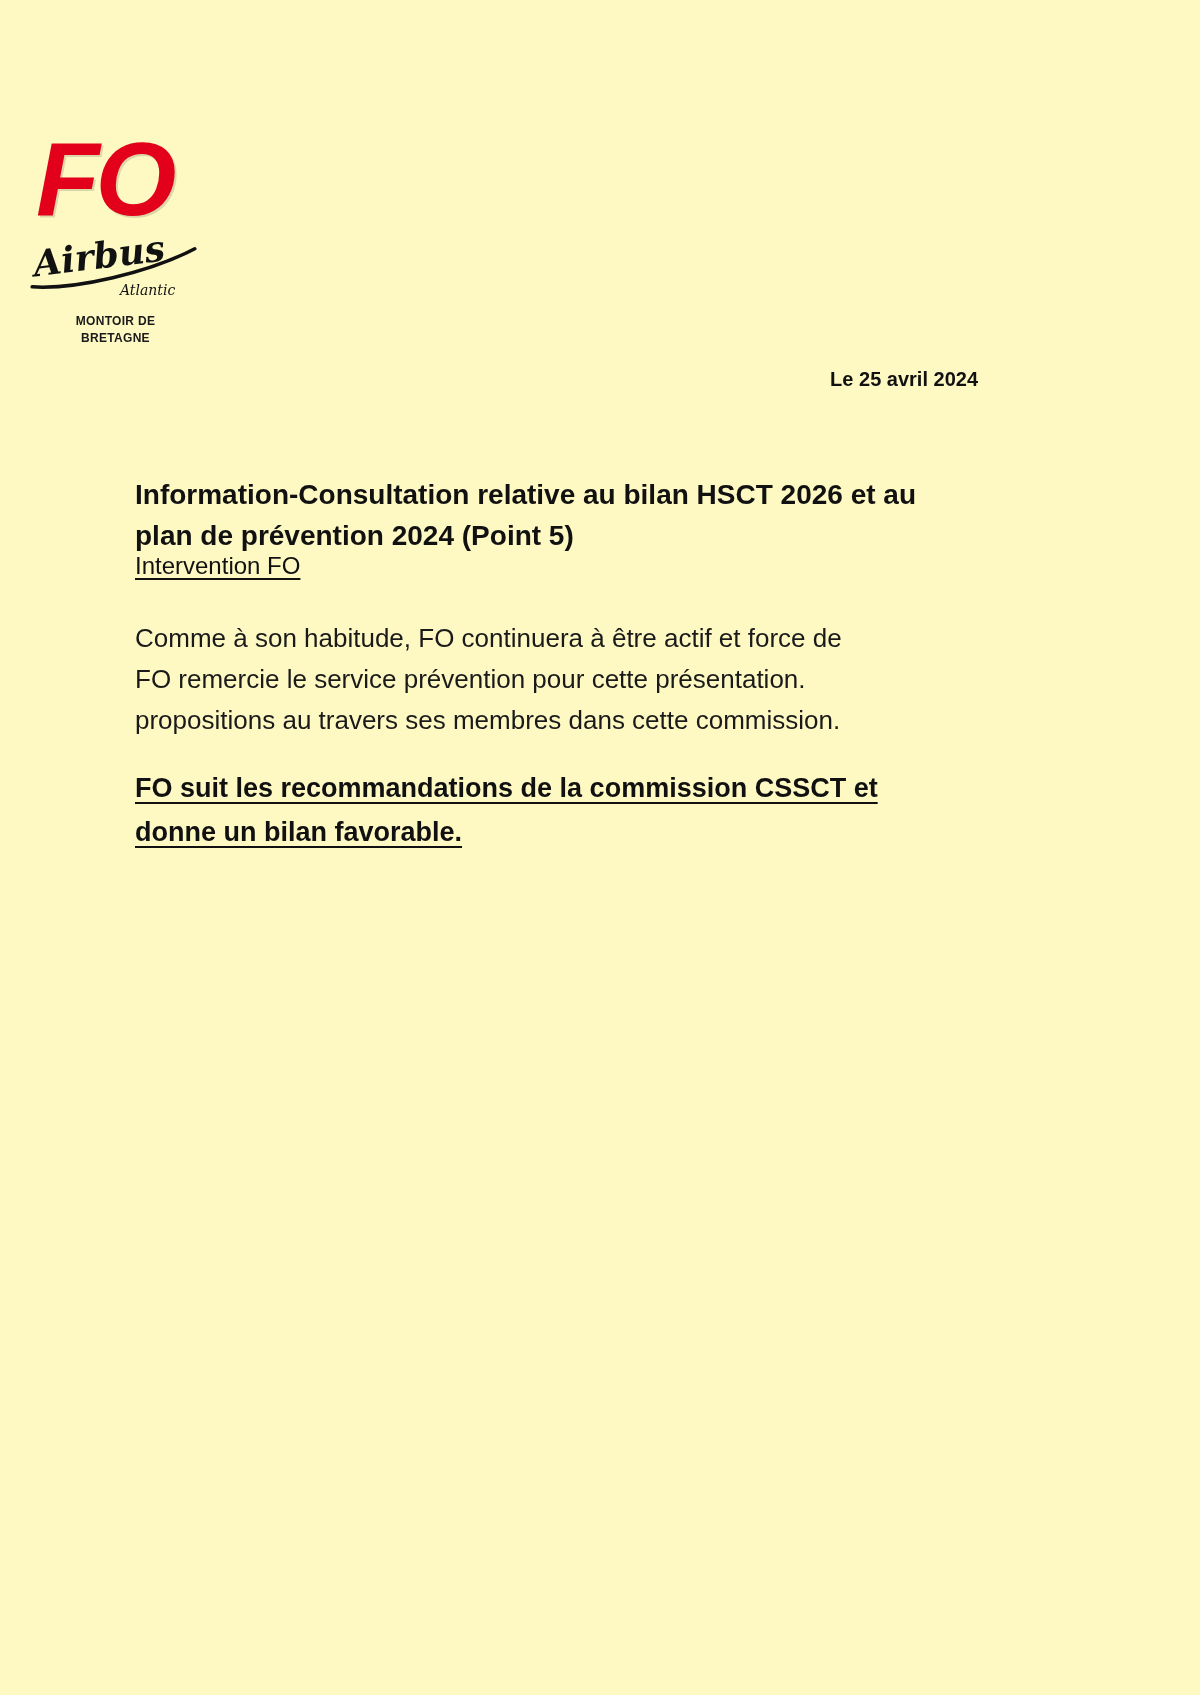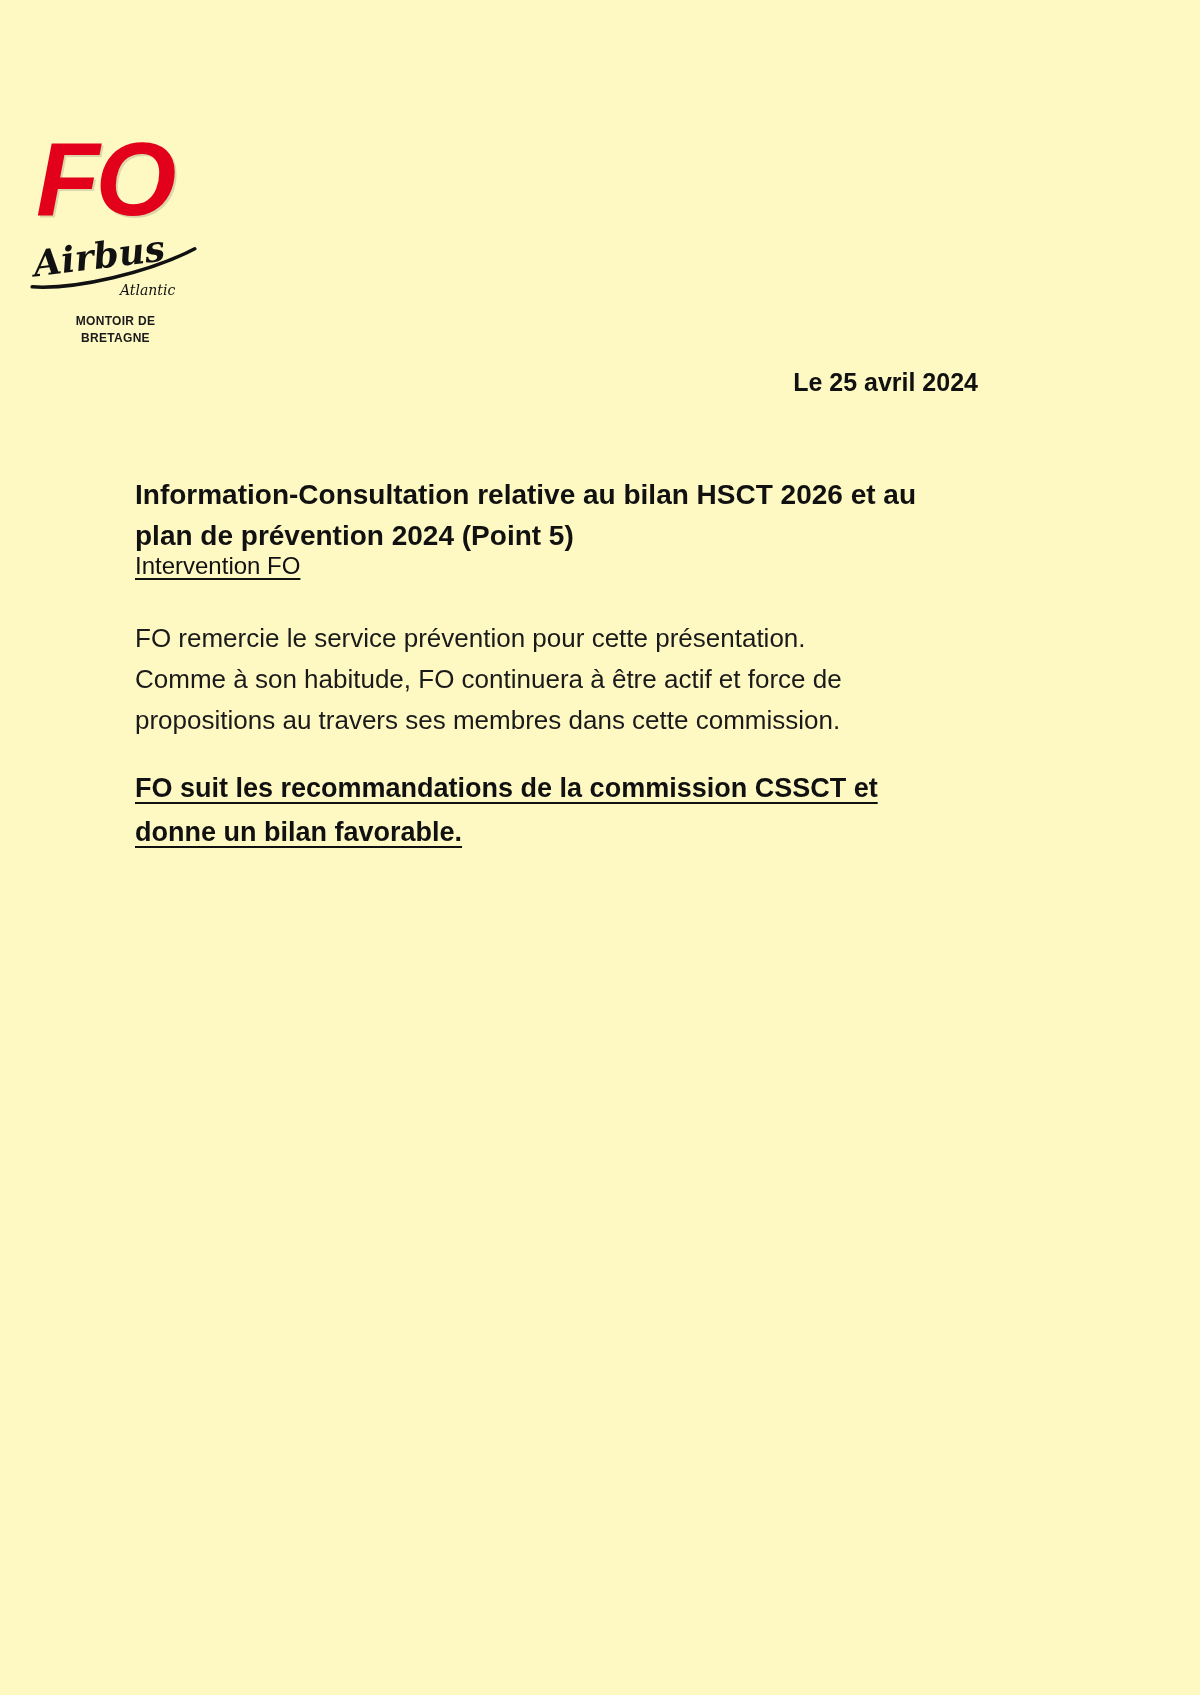--- a/index.html
+++ b/index.html
@@ -53,21 +53,21 @@
     color: #1a1a1a;
     letter-spacing: 0.3px;
     margin-top: 16px;
   }
 
   
   .date {
     position: absolute;
     top: 368px;
     right: 222px;
-    font-size: 25px;
+    font-size: 20px;
     font-weight: bold;
     white-space: nowrap;
   }
 
   
   .title {
     position: absolute;
     left: 135px;
     top: 474px;
     font-size: 28px;
@@ -135,22 +135,22 @@
   <div class="date">Le 25 avril 2024</div>
 
   <div class="title">
     <div>Information-Consultation relative au bilan HSCT 2026 et au</div>
     <div>plan de prévention 2024 (Point 5)</div>
   </div>
 
   <div class="subtitle">Intervention FO</div>
 
   <div class="paragraph">
+    <div>Comme à son habitude, FO continuera à être actif et force de</div>
     <div>FO remercie le service prévention pour cette présentation.</div>
-    <div>Comme à son habitude, FO continuera à être actif et force de</div>
     <div>propositions au travers ses membres dans cette commission.</div>
   </div>
 
   <div class="conclusion">
     <div>FO suit les recommandations de la commission CSSCT et</div>
     <div>donne un bilan favorable.</div>
   </div>
 
 </div>
 

